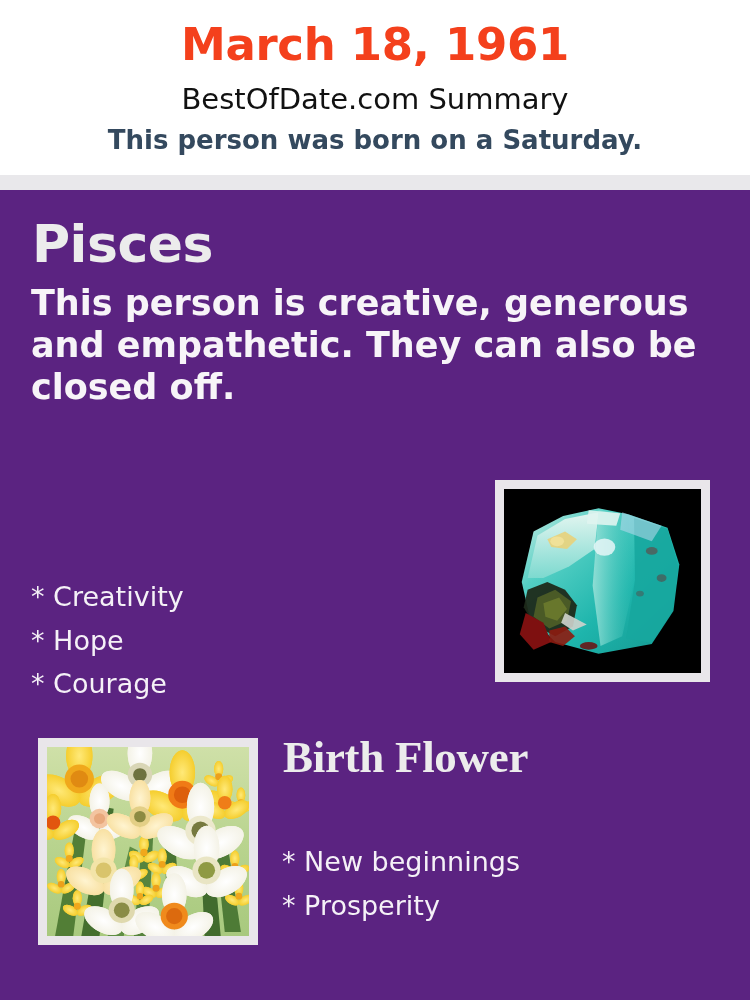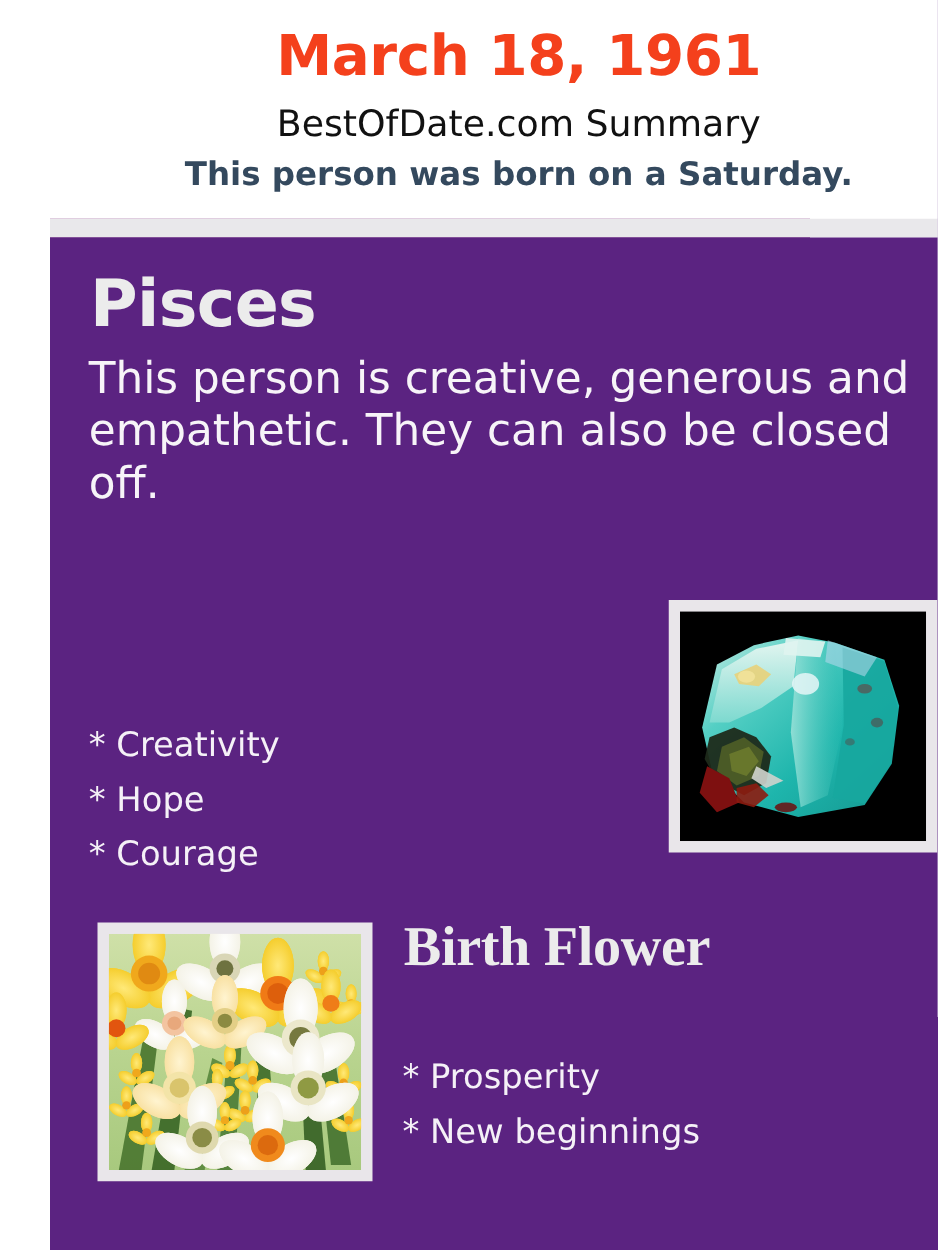--- a/index.html
+++ b/index.html
@@ -11,22 +11,21 @@
   body {
     width: 750px;
     height: 1000px;
     overflow: hidden;
     font-family: "DejaVu Sans", "Liberation Sans", sans-serif;
   }
   .page {
     position: relative;
     width: 608px;
     height: 1000px;
-    background: #701a75;
-    margin-left: 40px;
+    background: #fca5a5;
   }
 
   
   .header {
     position: absolute;
     left: 0; top: 0;
     width: 750px;
     height: 175px;
     background: #ffffff;
     text-align: center;
@@ -88,21 +87,21 @@
     font-weight: bold;
     color: #ececec;
     line-height: 1.0;
     letter-spacing: -0.5px;
   }
   .sign-desc {
     position: absolute;
     left: 31px; top: 92px;
     width: 676px;
     font-size: 35px;
-    font-weight: normal;
+    font-weight: bold;
     color: #f7f4f8;
     line-height: 1.20;
   }
 
   
   .stone-title {
     position: absolute;
     left: 33px; top: 283px;
     font-size: 45px;
     font-weight: bold;
@@ -259,22 +258,22 @@
 
           <ellipse cx="150" cy="64" rx="6" ry="4" fill="#7a2a2a" opacity="0.5"></ellipse>
           <ellipse cx="160" cy="92" rx="5" ry="4" fill="#6e2626" opacity="0.45"></ellipse>
           <ellipse cx="138" cy="108" rx="4" ry="3" fill="#6e2626" opacity="0.35"></ellipse>
         </svg>
       </div>
     </div>
 
     <div class="flower-title">Birth Flower</div>
     <div class="flower-traits">
+      <div class="trait">* New beginnings</div>
       <div class="trait">* Prosperity</div>
-      <div class="trait">* New beginnings</div>
     </div>
 
     <div class="frame frame-flower">
       <div class="photo">
         <svg class="pic" viewBox="0 0 200 190" preserveAspectRatio="none">
           <defs>
             <linearGradient id="bg1" x1="0" y1="0" x2="0" y2="1">
               <stop offset="0%" stop-color="#cfe0a8"></stop>
               <stop offset="50%" stop-color="#b9d48f"></stop>
               <stop offset="100%" stop-color="#a8c97e"></stop>

